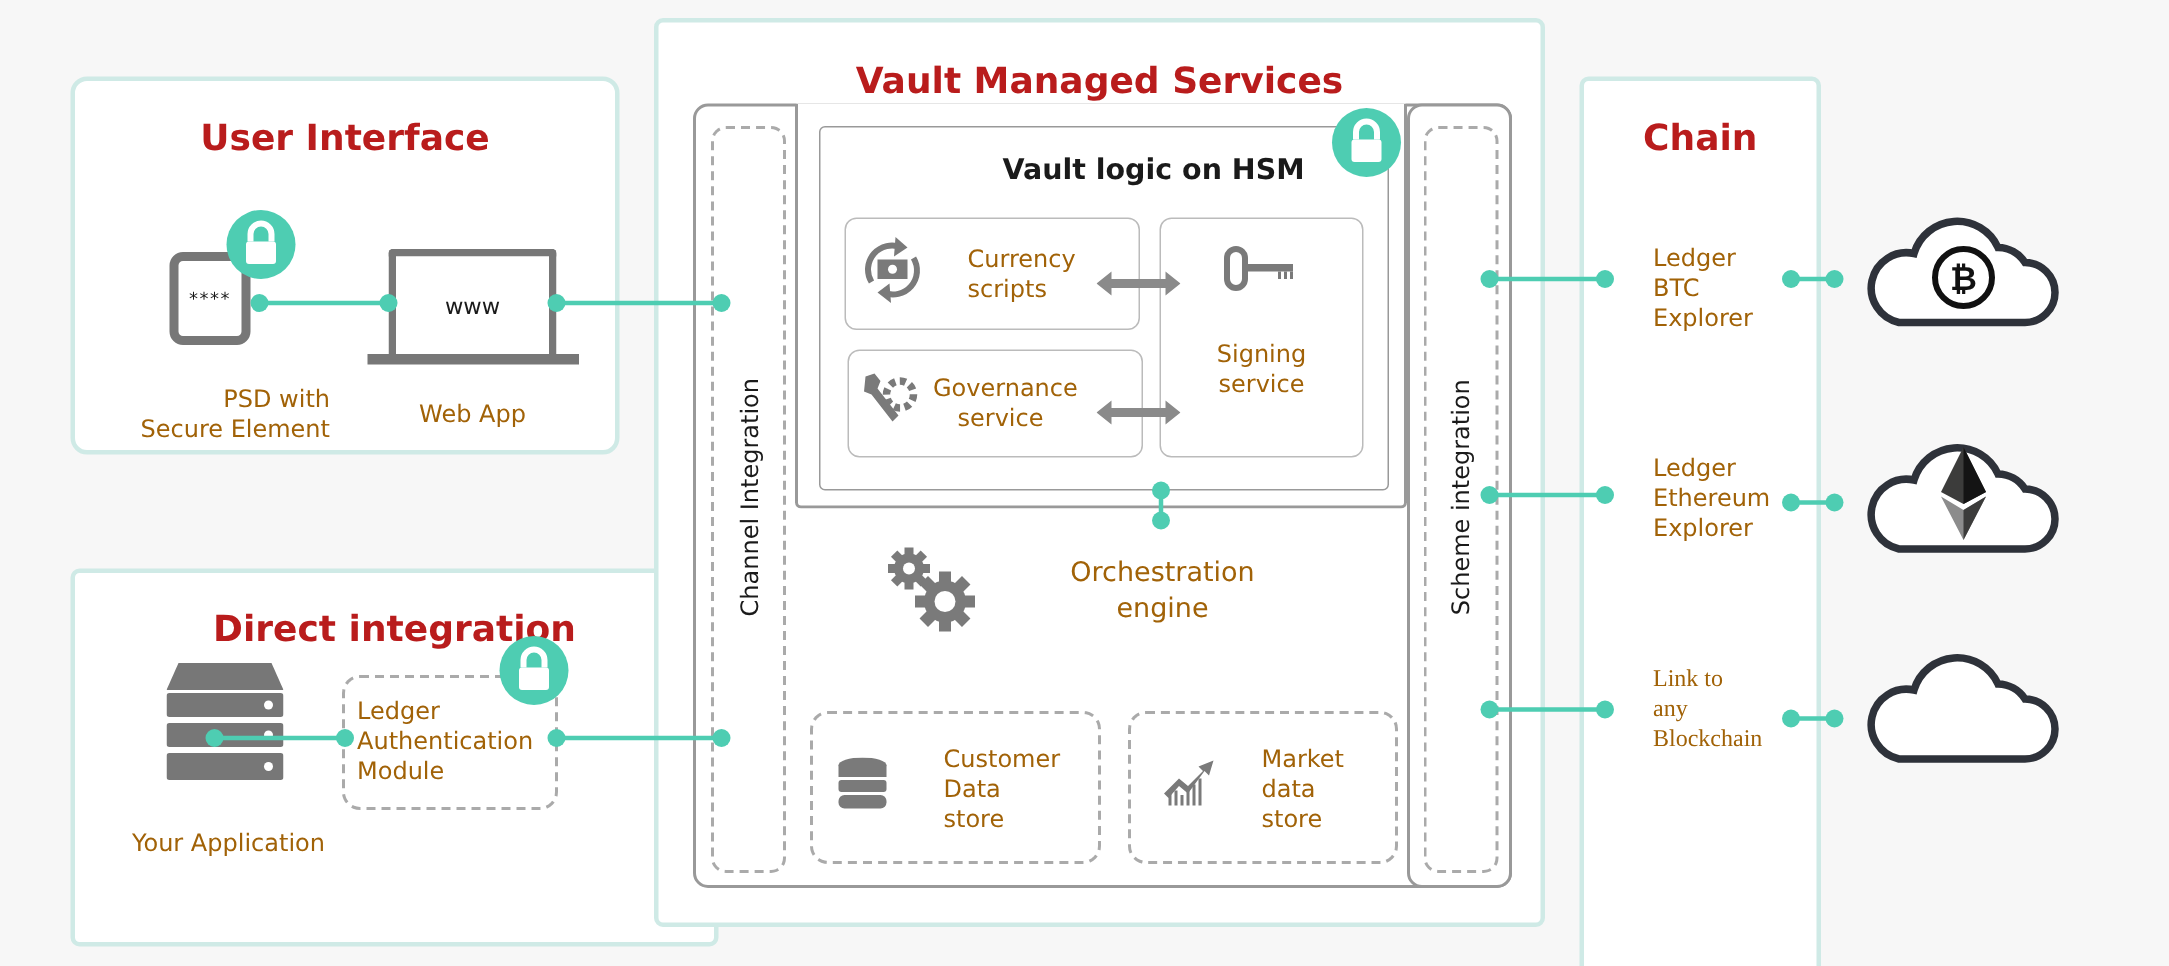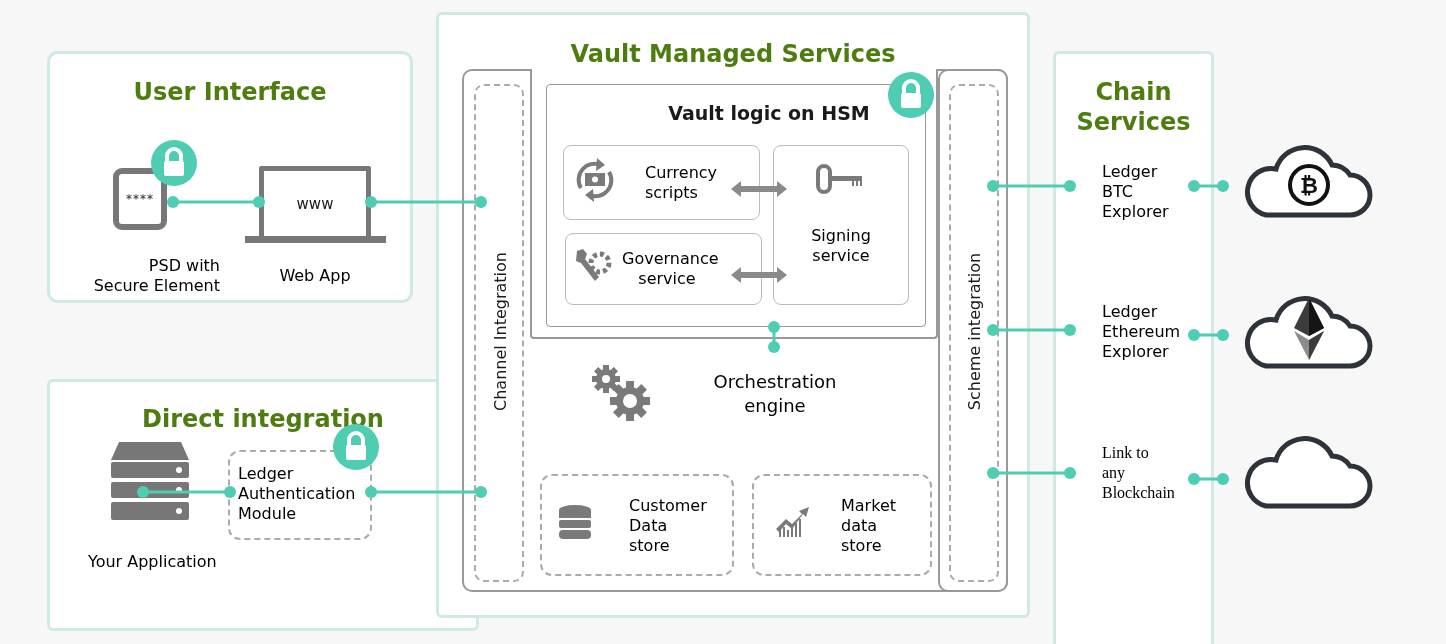--- a/index.html
+++ b/index.html
@@ -1,21 +1,21 @@
 <!DOCTYPE html>
 <html><head>
 <meta charset="utf-8">
 <style>
   html, body { margin:0; padding:0; }
   body { width:1446px; height:644px; background:#f7f7f7; position:relative; overflow:hidden;
          font-family:"DejaVu Sans", sans-serif; color:#1a1a1a; }
   .panel { position:absolute; background:#fff; border:3px solid #cfeae6; border-radius:6px; box-sizing:border-box; }
-  .ptitle { position:absolute; left:0; right:0; text-align:center; color:#4d7c0f; font-weight:bold; font-size:24px; line-height:30px; }
+  .ptitle { position:absolute; left:0; right:0; text-align:center; color:#b91c1c; font-weight:bold; font-size:24px; line-height:30px; }
   .abs { position:absolute; }
-  .lbl { position:absolute; font-size:16px; line-height:20px; color:#000000; }
+  .lbl { position:absolute; font-size:16px; line-height:20px; color:#a16207; }
   .center { text-align:center; }
   .gbox { position:absolute; border:2px solid #999; border-radius:10px; box-sizing:border-box; background:#fff; }
   .lbox { position:absolute; border:1.5px solid #bbb; border-radius:8px; box-sizing:border-box; background:#fff; }
   .dbox { position:absolute; border:2px dashed #aaa; border-radius:12px; box-sizing:border-box; }
   .vert { position:absolute; transform:rotate(-90deg); transform-origin:center; white-space:nowrap; font-size:16px; }
   svg.overlay { position:absolute; left:0; top:0; pointer-events:none; }
   .lock { position:absolute; width:46px; height:46px; border-radius:50%; background:#4ecdb2; }
 </style>
 </head>
 <body>
@@ -173,21 +173,20 @@
 </svg>
 <div class="lbl" style="left:841px;top:496px;">
   <div>Market</div>
   <div>data</div>
   <div>store</div>
 </div>
 
 <div class="panel" style="left:1053px;top:51px;width:161px;height:608px;">
   <div class="ptitle" style="top:23px;">
     <div>Chain</div>
-    <div>Services</div>
   </div>
 </div>
 <div class="lbl" style="left:1102px;top:162px;">
   <div>Ledger</div>
   <div>BTC</div>
   <div>Explorer</div>
 </div>
 <div class="lbl" style="left:1102px;top:302px;">
   <div>Ledger</div>
   <div>Ethereum</div>

